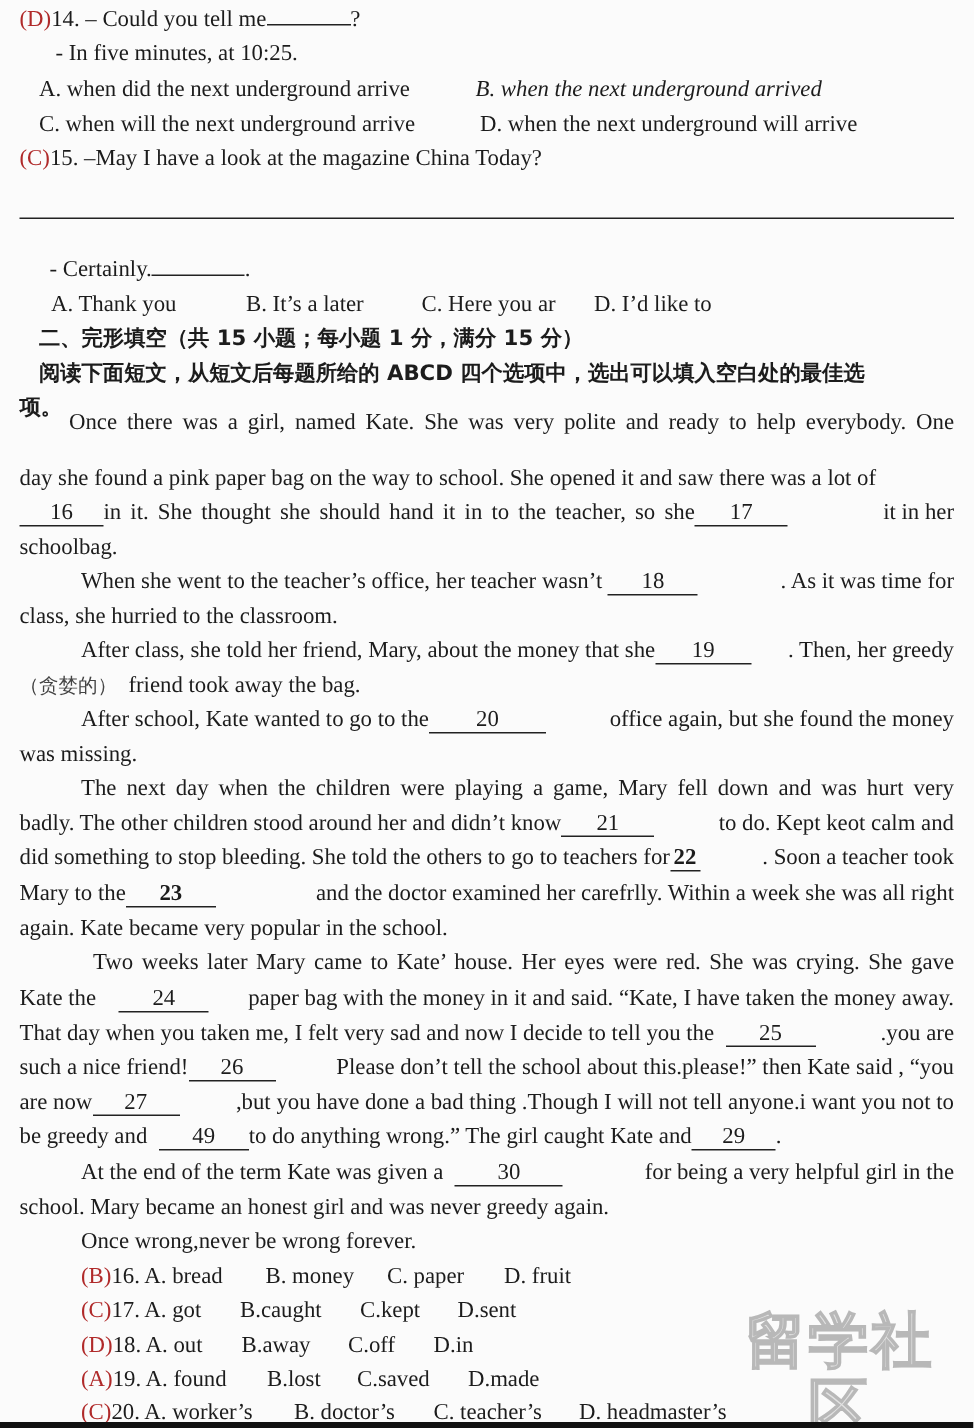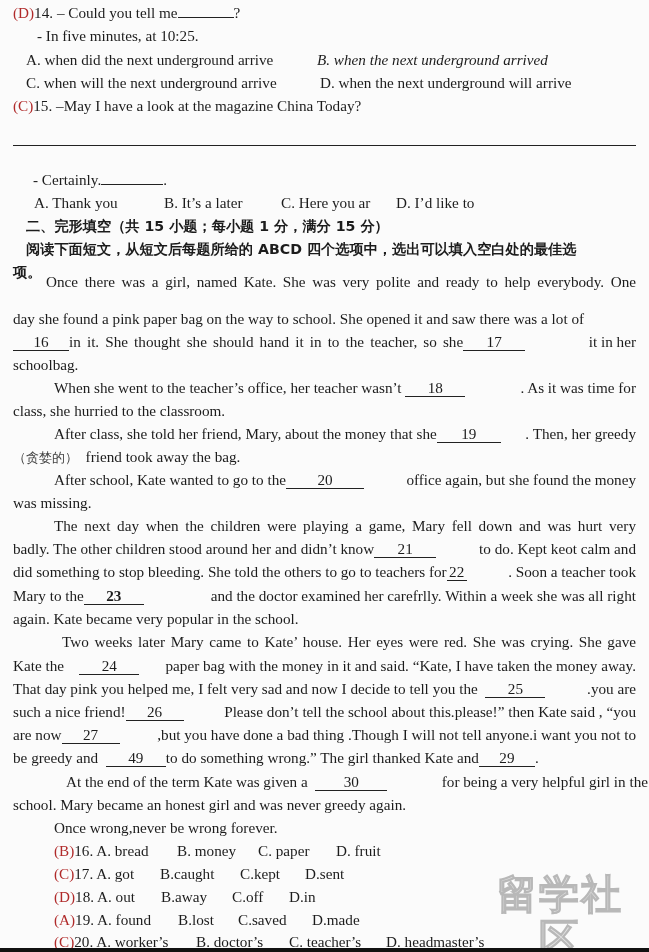--- a/index.html
+++ b/index.html
@@ -86,45 +86,45 @@
   <div class="line" style="left:54px;top:470px;width:582px;">
     <span>After school, Kate wanted to go to the</span><span class="blank" style="width:78px;">20</span><span style="position:absolute;right:0;">office again, but she found the money</span>
   </div>
   <div class="line" style="left:13px;top:493px;">was missing.</div>
 
   <div class="line just" style="left:54px;top:516px;width:582px;">The next day when the children were playing a game, Mary fell down and was hurt very</div>
   <div class="line" style="left:13px;top:539px;width:623px;">
     <span>badly. The other children stood around her and didn’t know</span><span class="blank" style="width:62px;">21</span><span style="position:absolute;right:0;">to do. Kept keot calm and</span>
   </div>
   <div class="line" style="left:13px;top:562px;width:623px;">
-    <span>did something to stop bleeding. She told the others to go to teachers for</span><span class="blank" style="width:20px;">22</span><span style="position:absolute;right:0;">. Soon a teacher took</span>
+    <span>did something to stop bleeding. She told the others to go to teachers for</span><span class="blank" style="width:20px;font-weight:bold;">22</span><span style="position:absolute;right:0;">. Soon a teacher took</span>
   </div>
   <div class="line" style="left:13px;top:586px;width:623px;">
     <span>Mary to the</span><span class="blank" style="width:60px;font-weight:bold;">23</span><span style="position:absolute;right:0;">and the doctor examined her carefrlly. Within a week she was all right</span>
   </div>
   <div class="line" style="left:13px;top:609px;">again. Kate became very popular in the school.</div>
 
   <div class="line just" style="left:62px;top:632px;width:574px;">Two weeks later Mary came to Kate’ house. Her eyes were red. She was crying. She gave</div>
   <div class="line" style="left:13px;top:656px;width:623px;">
     <span>Kate the</span>&nbsp;&nbsp;&nbsp;&nbsp;<span class="blank" style="width:60px;">24</span><span style="position:absolute;right:0;">paper bag with the money in it and said. “Kate, I have taken the money away.</span>
   </div>
   <div class="line" style="left:13px;top:679px;width:623px;">
-    <span>That day pink you helped me, I felt very sad and now I decide to tell you the</span>&nbsp;&nbsp;<span class="blank" style="width:60px;">25</span><span style="position:absolute;right:0;">.you are</span>
+    <span>That day when you taken me, I felt very sad and now I decide to tell you the</span>&nbsp;&nbsp;<span class="blank" style="width:60px;">25</span><span style="position:absolute;right:0;">.you are</span>
   </div>
   <div class="line" style="left:13px;top:702px;width:623px;">
     <span>such a nice friend!</span><span class="blank" style="width:58px;">26</span><span style="position:absolute;right:0;">Please don’t tell the school about this.please!” then Kate said , “you</span>
   </div>
   <div class="line" style="left:13px;top:725px;width:623px;">
     <span>are now</span><span class="blank" style="width:58px;">27</span><span style="position:absolute;right:0;">,but you have done a bad thing .Though I will not tell anyone.i want you not to</span>
   </div>
   <div class="line" style="left:13px;top:748px;">
-    <span>be greedy and</span>&nbsp;&nbsp;<span class="blank" style="width:60px;">49</span><span>to do something wrong.” The girl thanked Kate and</span><span class="blank" style="width:56px;">29</span><span>.</span>
+    <span>be greedy and</span>&nbsp;&nbsp;<span class="blank" style="width:60px;">49</span><span>to do anything wrong.” The girl caught Kate and</span><span class="blank" style="width:56px;">29</span><span>.</span>
   </div>
 
-  <div class="line" style="left:66px;top:772px;width:582px;">
+  <div class="line" style="left:54px;top:772px;width:582px;">
     <span>At the end of the term Kate was given a</span>&nbsp;&nbsp;<span class="blank" style="width:72px;">30</span><span style="position:absolute;right:0;">for being a very helpful girl in the</span>
   </div>
   <div class="line" style="left:13px;top:795px;">school. Mary became an honest girl and was never greedy again.</div>
   <div class="line" style="left:54px;top:818px;">Once wrong,never be wrong forever.</div>
 
   <div>
     <div class="opt" style="left:54px;top:841px;">
       <span class="ans">(B)</span><span>16.</span> <span>A. bread</span>
     </div>
     <div class="opt" style="left:177px;top:841px;">B. money</div>

